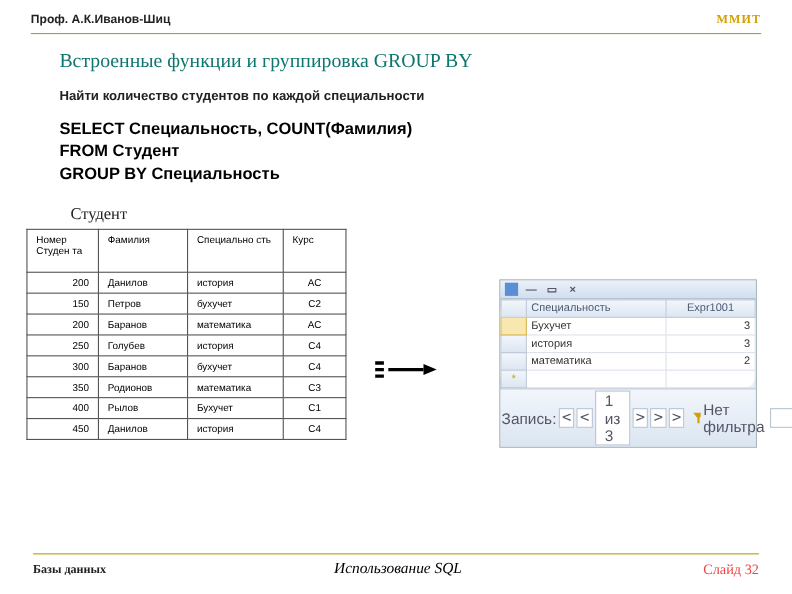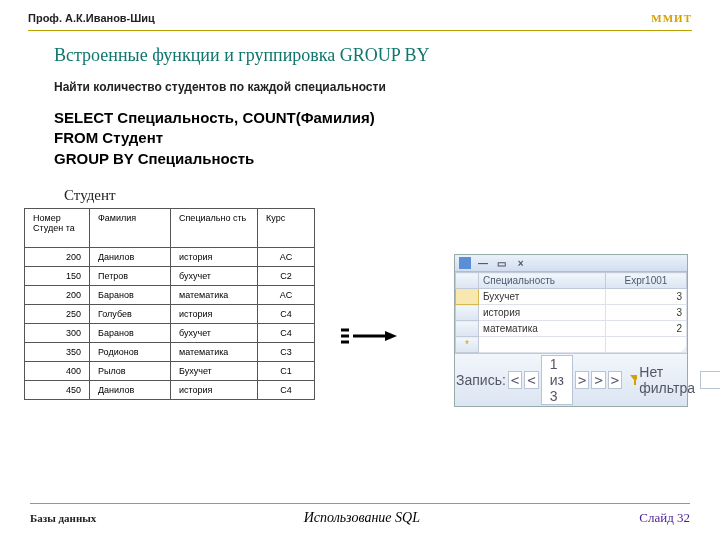--- a/index.html
+++ b/index.html
@@ -182,21 +182,21 @@
   }
   .foot-left { font-weight: bold; color: #222; font-size: 11px; font-family: "Times New Roman", serif; }
   .foot-mid {
     flex: 1;
     text-align: center;
     font-style: italic;
     font-family: "Times New Roman", serif;
     font-size: 14px;
   }
   .foot-right {
-    color: #4c1d95;
+    color: #ef4444;
     font-family: Georgia, serif;
     font-size: 13px;
     margin-left: 12px;
   }
 </style>
 </head>
 <body>
 
 <div class="header">
   <span class="author">Проф. А.К.Иванов-Шиц</span>

